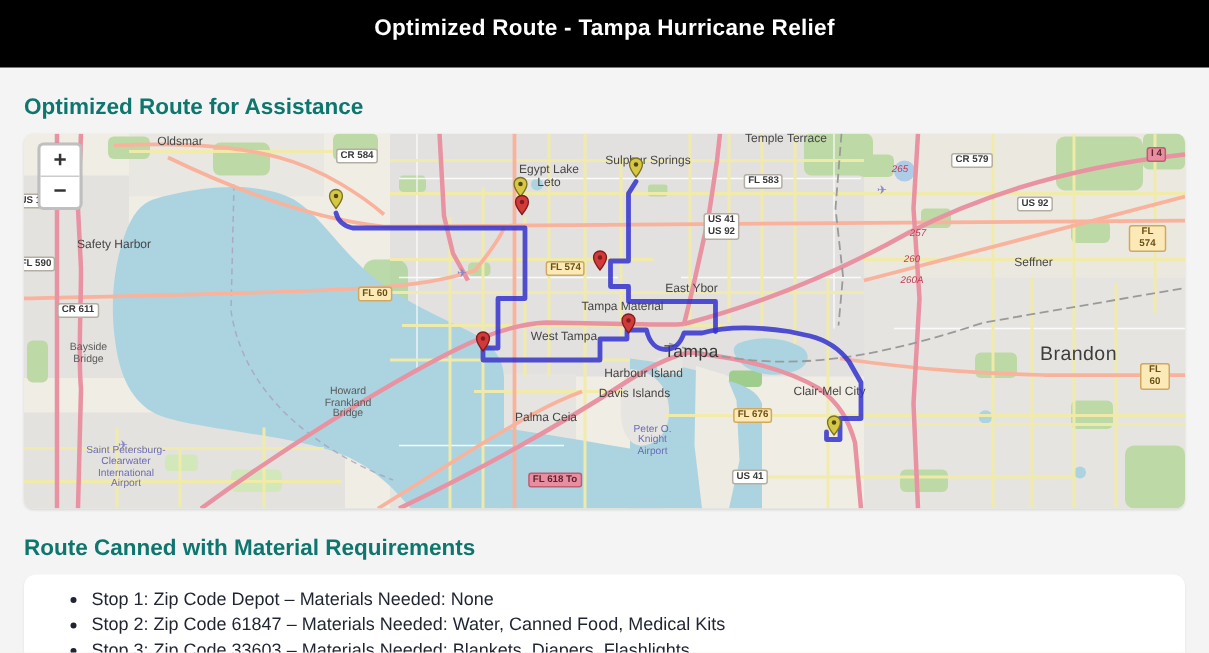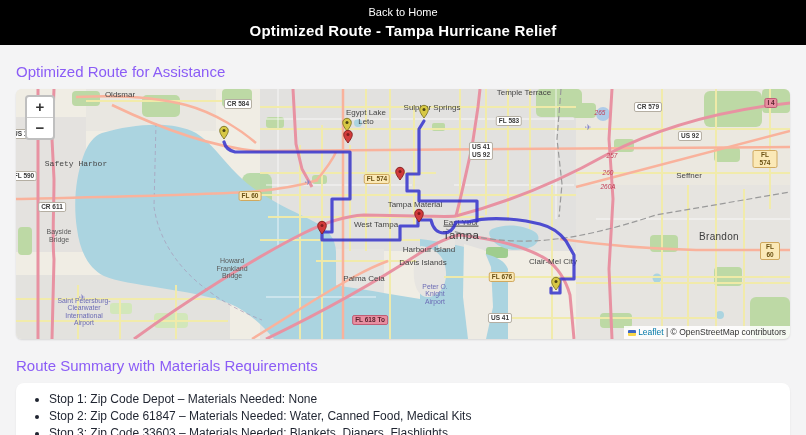--- a/index.html
+++ b/index.html
@@ -2,30 +2,30 @@
 <html><head>
 <meta charset="utf-8">
 <style>
   html,body{margin:0;padding:0;width:806px;height:435px;overflow:hidden;
     font-family:"Liberation Sans",sans-serif;background:#f4f4f5;}
   
   .topbar{background:#000;height:45px;text-align:center;padding-top:6px;box-sizing:border-box;}
   .backlink{display:block;color:#fff;font-size:11px;line-height:12px;text-decoration:none;}
   .apptitle{color:#fff;font-size:15px;font-weight:700;line-height:22px;margin-top:2px;letter-spacing:.2px;}
   .wrap{padding:0 16px;}
-  h2.sec{font-size:15px;font-weight:400;color:#8b5cf6;margin:18px 0 9px;}
+  h2.sec{font-size:15px;font-weight:700;color:#0f766e;margin:18px 0 9px;}
   
   .mapcard{position:relative;width:774px;height:250px;border-radius:6px;overflow:hidden;
     background:#f0ede4;box-shadow:0 1px 2px rgba(0,0,0,.12);}
   .mapcard svg{position:absolute;left:0;top:0;}
   #label-layer{position:absolute;left:0;top:0;width:774px;height:250px;pointer-events:none;}
   .maplabel{position:absolute;transform:translate(-50%,-50%);white-space:pre-line;text-align:center;line-height:1.1;}
   .town{font-size:8px;color:#454545;}
   .city{font-size:11.5px;color:#3a3a3a;letter-spacing:.4px;margin-left:36px;}
-  .city2{font-size:10px;color:#3d3d3d;letter-spacing:.3px;}
+  .city2{font-size:13px;color:#3d3d3d;letter-spacing:.3px;}
   .small{font-size:7px;color:#5a5a5a;}
   .airport{font-size:6.8px;color:#6b6bb5;}
   .exit{font-size:6.5px;color:#c23b52;font-style:italic;}
   .plane{position:absolute;transform:translate(-50%,-50%);font-size:8px;color:#8585c9;}
   .shield{position:absolute;transform:translate(-50%,-50%);font-size:6.5px;line-height:8px;
     padding:0 2px;border-radius:2px;white-space:pre-line;text-align:center;font-weight:bold;}
   .sh-w{background:#fff;border:1px solid #b4aea2;color:#3a3a3a;}
   .sh-t{background:#fbe9b7;border:1px solid #d0a95f;color:#6a5012;}
   .sh-p{background:#e88ea0;border:1px solid #bf5d75;color:#5d2430;}
   
@@ -37,27 +37,26 @@
   .attrib{position:absolute;right:0;bottom:0;z-index:30;background:rgba(255,255,255,.85);
     font-size:8.5px;color:#333;padding:1px 4px;line-height:11px;}
   .attrib .lf{color:#0078a8;text-decoration:none;}
   .attrib .osm{color:#333;text-decoration:none;}
   .flag{display:inline-block;width:8px;height:6px;vertical-align:-1px;border-radius:1px;
     background:linear-gradient(#3d66c5 50%,#f8d648 50%);}
   
   .sumcard{background:#fff;border-radius:8px;box-shadow:0 1px 2px rgba(0,0,0,.08);
     padding:9px 16px 14px 16px;margin-top:2px;}
   ul.stops{margin:0;padding-left:17px;}
-  ul.stops li{font-size:12px;line-height:1.18;color:#1f2430;margin:0 0 3px;}
+  ul.stops li{font-size:12px;line-height:1.18;color:#1f2430;margin:0 12px 3px;}
 </style>
 </head>
 <body>
 
 <header class="topbar">
-  <a class="backlink" href="#">Back to Home</a>
   <div class="apptitle">Optimized Route - Tampa Hurricane Relief</div>
 </header>
 
 <div class="wrap">
   <h2 class="sec">Optimized Route for Assistance</h2>
 
   <div class="mapcard">
 
     <svg width="774" height="250" viewBox="0 0 774 250">
       <rect width="774" height="250" fill="#f0ede4"></rect>
@@ -185,34 +184,34 @@
       </g>
 
       <g stroke="#9a9a9a" stroke-width="1.2" stroke-dasharray="6 3" fill="none">
         <path d="M430,140 C500,162 560,152 640,126 L774,103"></path>
         <path d="M545,0 L541,50 L546,95 L543,128"></path>
       </g>
     </svg>
 
     <div id="label-layer">
         <div class="maplabel town" style="left: 104px; top: 6px;">Oldsmar</div>
-        <div class="maplabel town" style="left: 60px; top: 75px; font-family: Liberation Mono, monospace;">Safety Harbor</div>
+        <div class="maplabel town" style="left: 60px; top: 75px;">Safety Harbor</div>
         <div class="maplabel town" style="left: 350px; top: 29px; text-align: center;">Egypt Lake
 Leto</div>
         <div class="maplabel town" style="left: 416px; top: 19px;">Sulphur Springs</div>
         <div class="maplabel town" style="left: 508px; top: 4px;">Temple Terrace</div>
         <div class="maplabel town" style="left: 673px; top: 87px;">Seffner</div>
         <div class="maplabel city2" style="left: 703px; top: 147px;">Brandon</div>
         <div class="maplabel town" style="left: 537px; top: 173px;">Clair-Mel City</div>
         <div class="maplabel town" style="left: 360px; top: 136px;">West Tampa</div>
         <div class="maplabel city" style="left: 409px; top: 146px;">Tampa</div>
         <div class="maplabel town" style="left: 413px; top: 161px;">Harbour Island</div>
         <div class="maplabel town" style="left: 407px; top: 174px;">Davis Islands</div>
         <div class="maplabel town" style="left: 348px; top: 190px;">Palma Ceia</div>
-        <div class="maplabel town" style="left: 445px; top: 134px; text-decoration: underline;">East Ybor</div>
+        <div class="maplabel town" style="left: 445px; top: 104px;">East Ybor</div>
         <div class="maplabel town" style="left: 399px; top: 116px;">Tampa Material</div>
         <div class="maplabel small" style="left: 43px; top: 147px;">Bayside
 Bridge</div>
         <div class="maplabel small" style="left: 216px; top: 180px;">Howard
 Frankland
 Bridge</div>
         <div class="maplabel airport" style="left: 68px; top: 223px;">Saint Petersburg-
 Clearwater
 International
 Airport</div>
@@ -283,26 +282,23 @@
             <path d="M0,0 C-3.6,-4.6 -4.3,-6.8 -4.3,-8.4 a4.3,4.3 0 1 1 8.6,0 C4.3,-6.8 3.6,-4.6 0,0 Z" fill="#d7c844" stroke="#7c7322" stroke-width="0.9"></path>
             <circle cy="-8.4" r="1.5" fill="#4d4616"></circle>
           </g>
         </g>
     </svg>
 
     <div class="zoomctl">
       <a href="#">+</a>
       <a href="#">−</a>
     </div>
-    <div class="attrib"><span class="flag"></span>
-      <a class="lf" href="#">Leaflet</a><span> | </span><a class="osm" href="#">© OpenStreetMap contributors</a>
-    </div>
   </div>
 
-  <h2 class="sec">Route Summary with Materials Requirements</h2>
+  <h2 class="sec">Route Canned with Material Requirements</h2>
   <div class="sumcard">
     <ul class="stops" id="stops-list">
         <li>Stop 1: Zip Code Depot – Materials Needed: None</li>
         <li>Stop 2: Zip Code 61847 – Materials Needed: Water, Canned Food, Medical Kits</li>
         <li>Stop 3: Zip Code 33603 – Materials Needed: Blankets, Diapers, Flashlights</li>
       </ul>
   </div>
 </div>
 
 </body></html>

